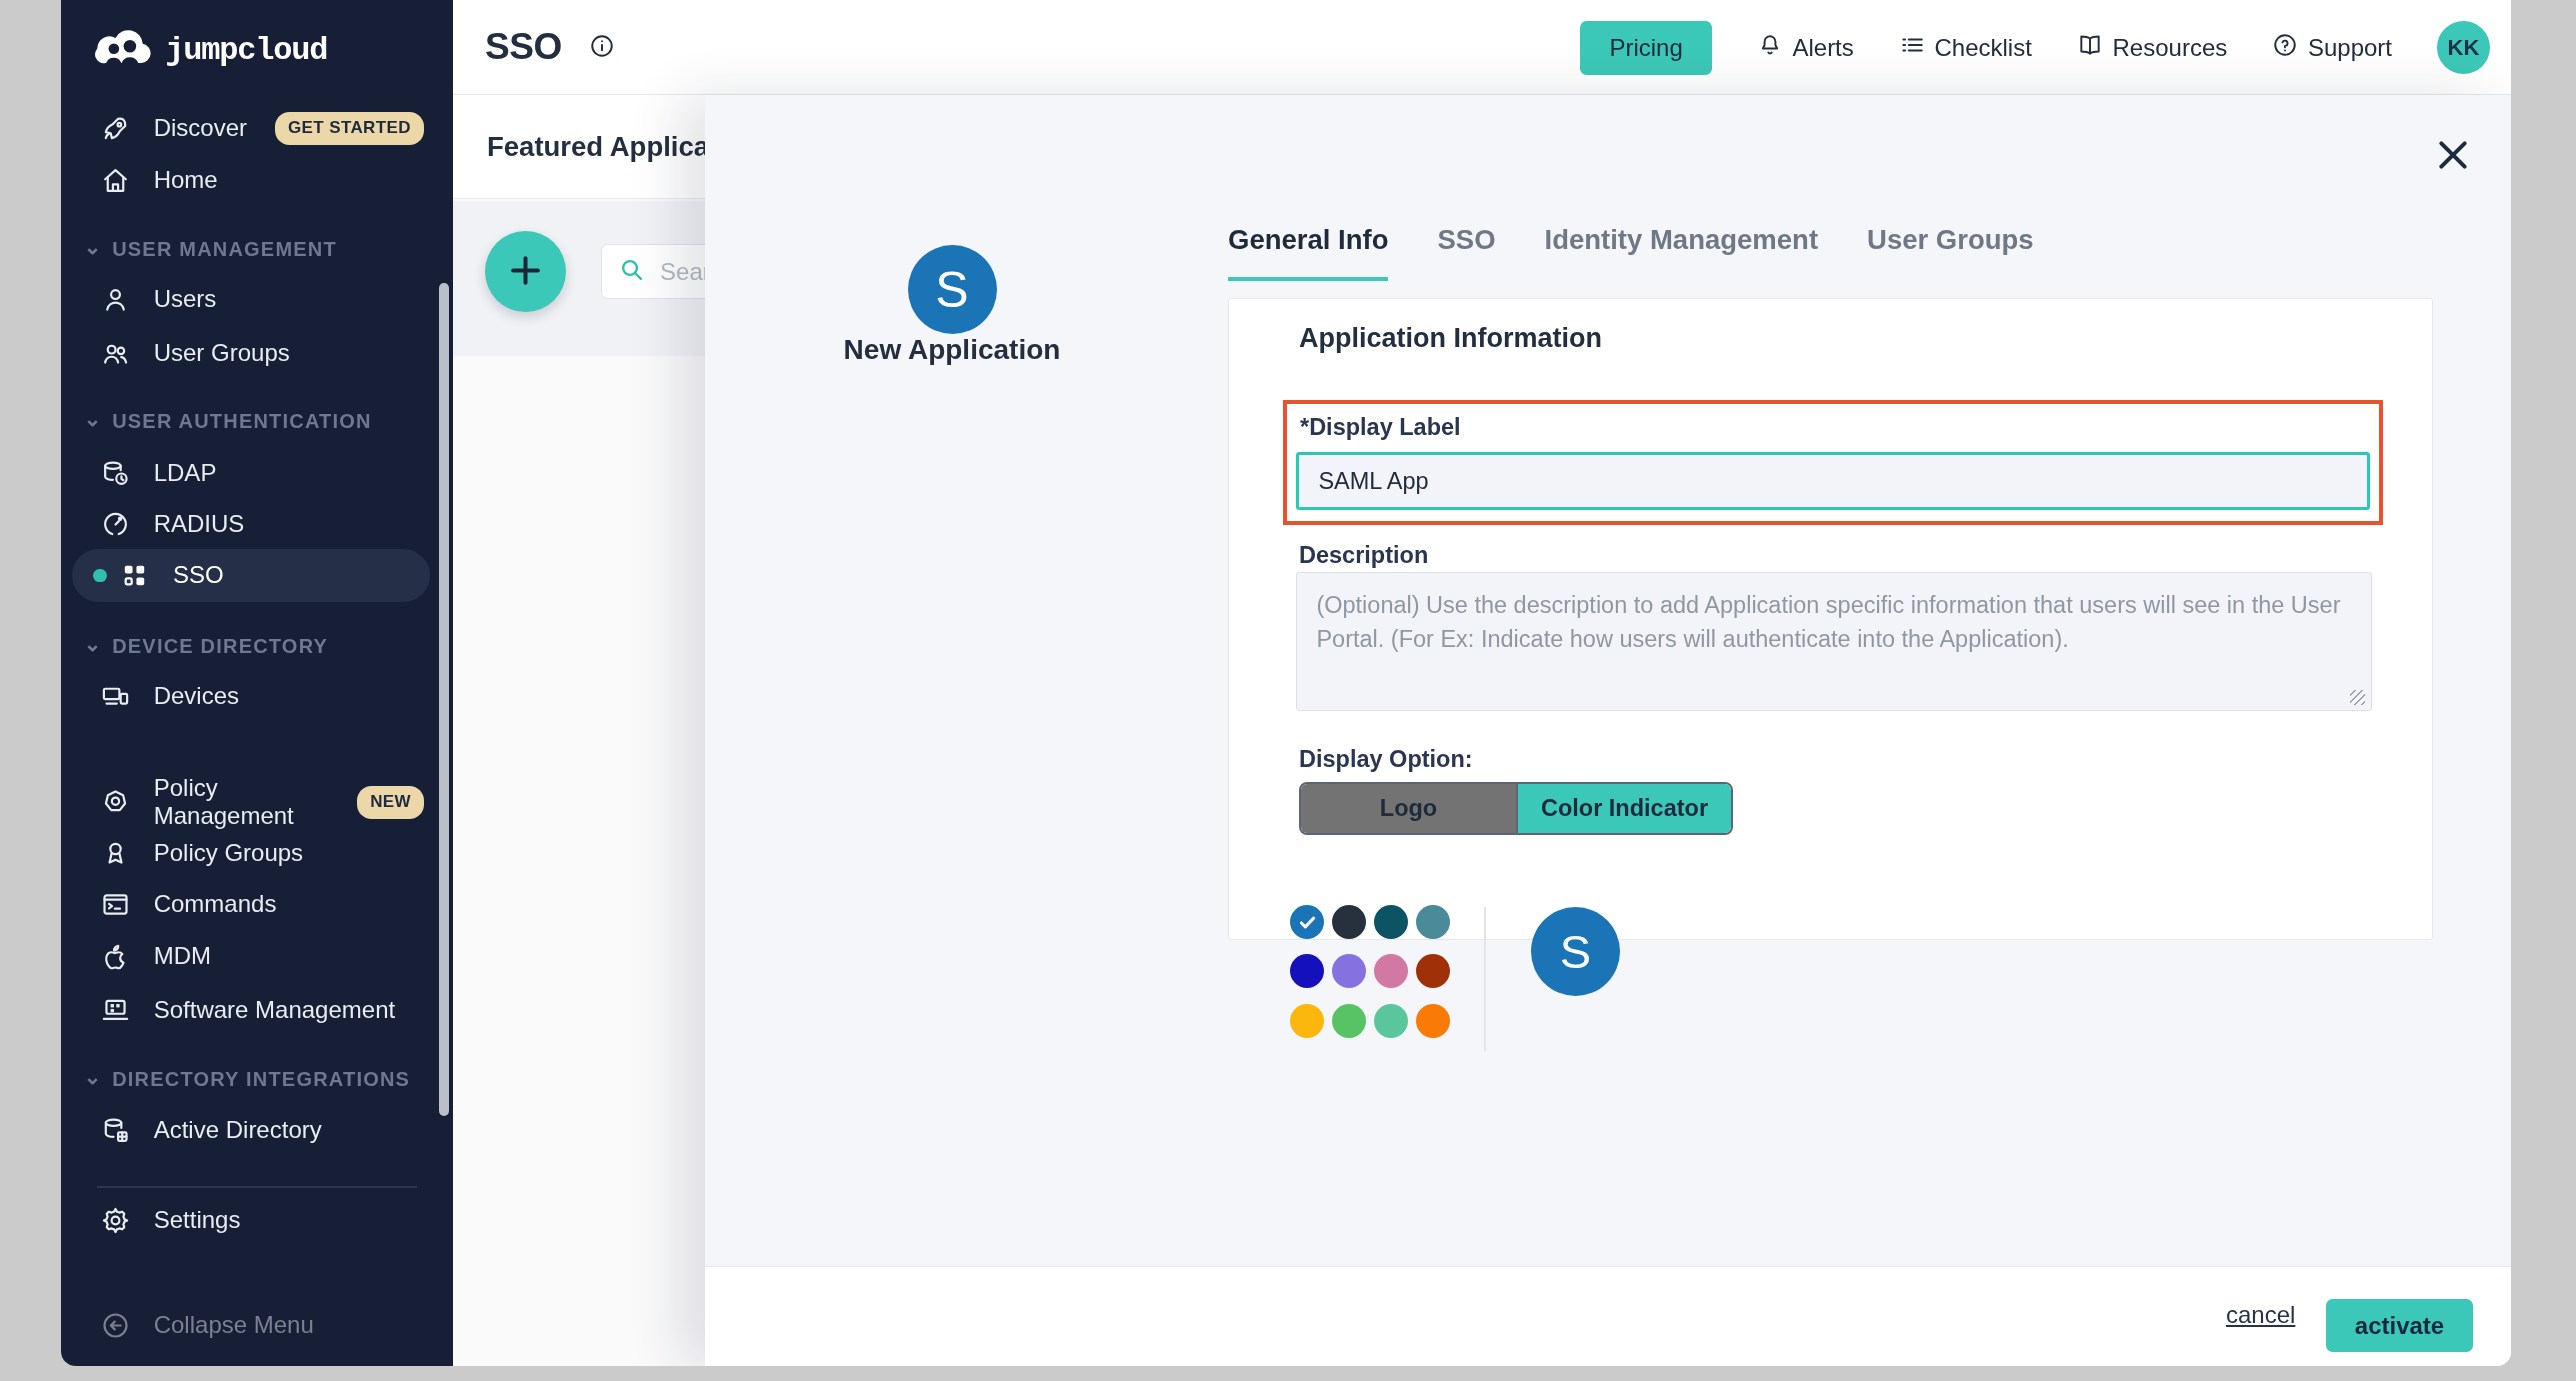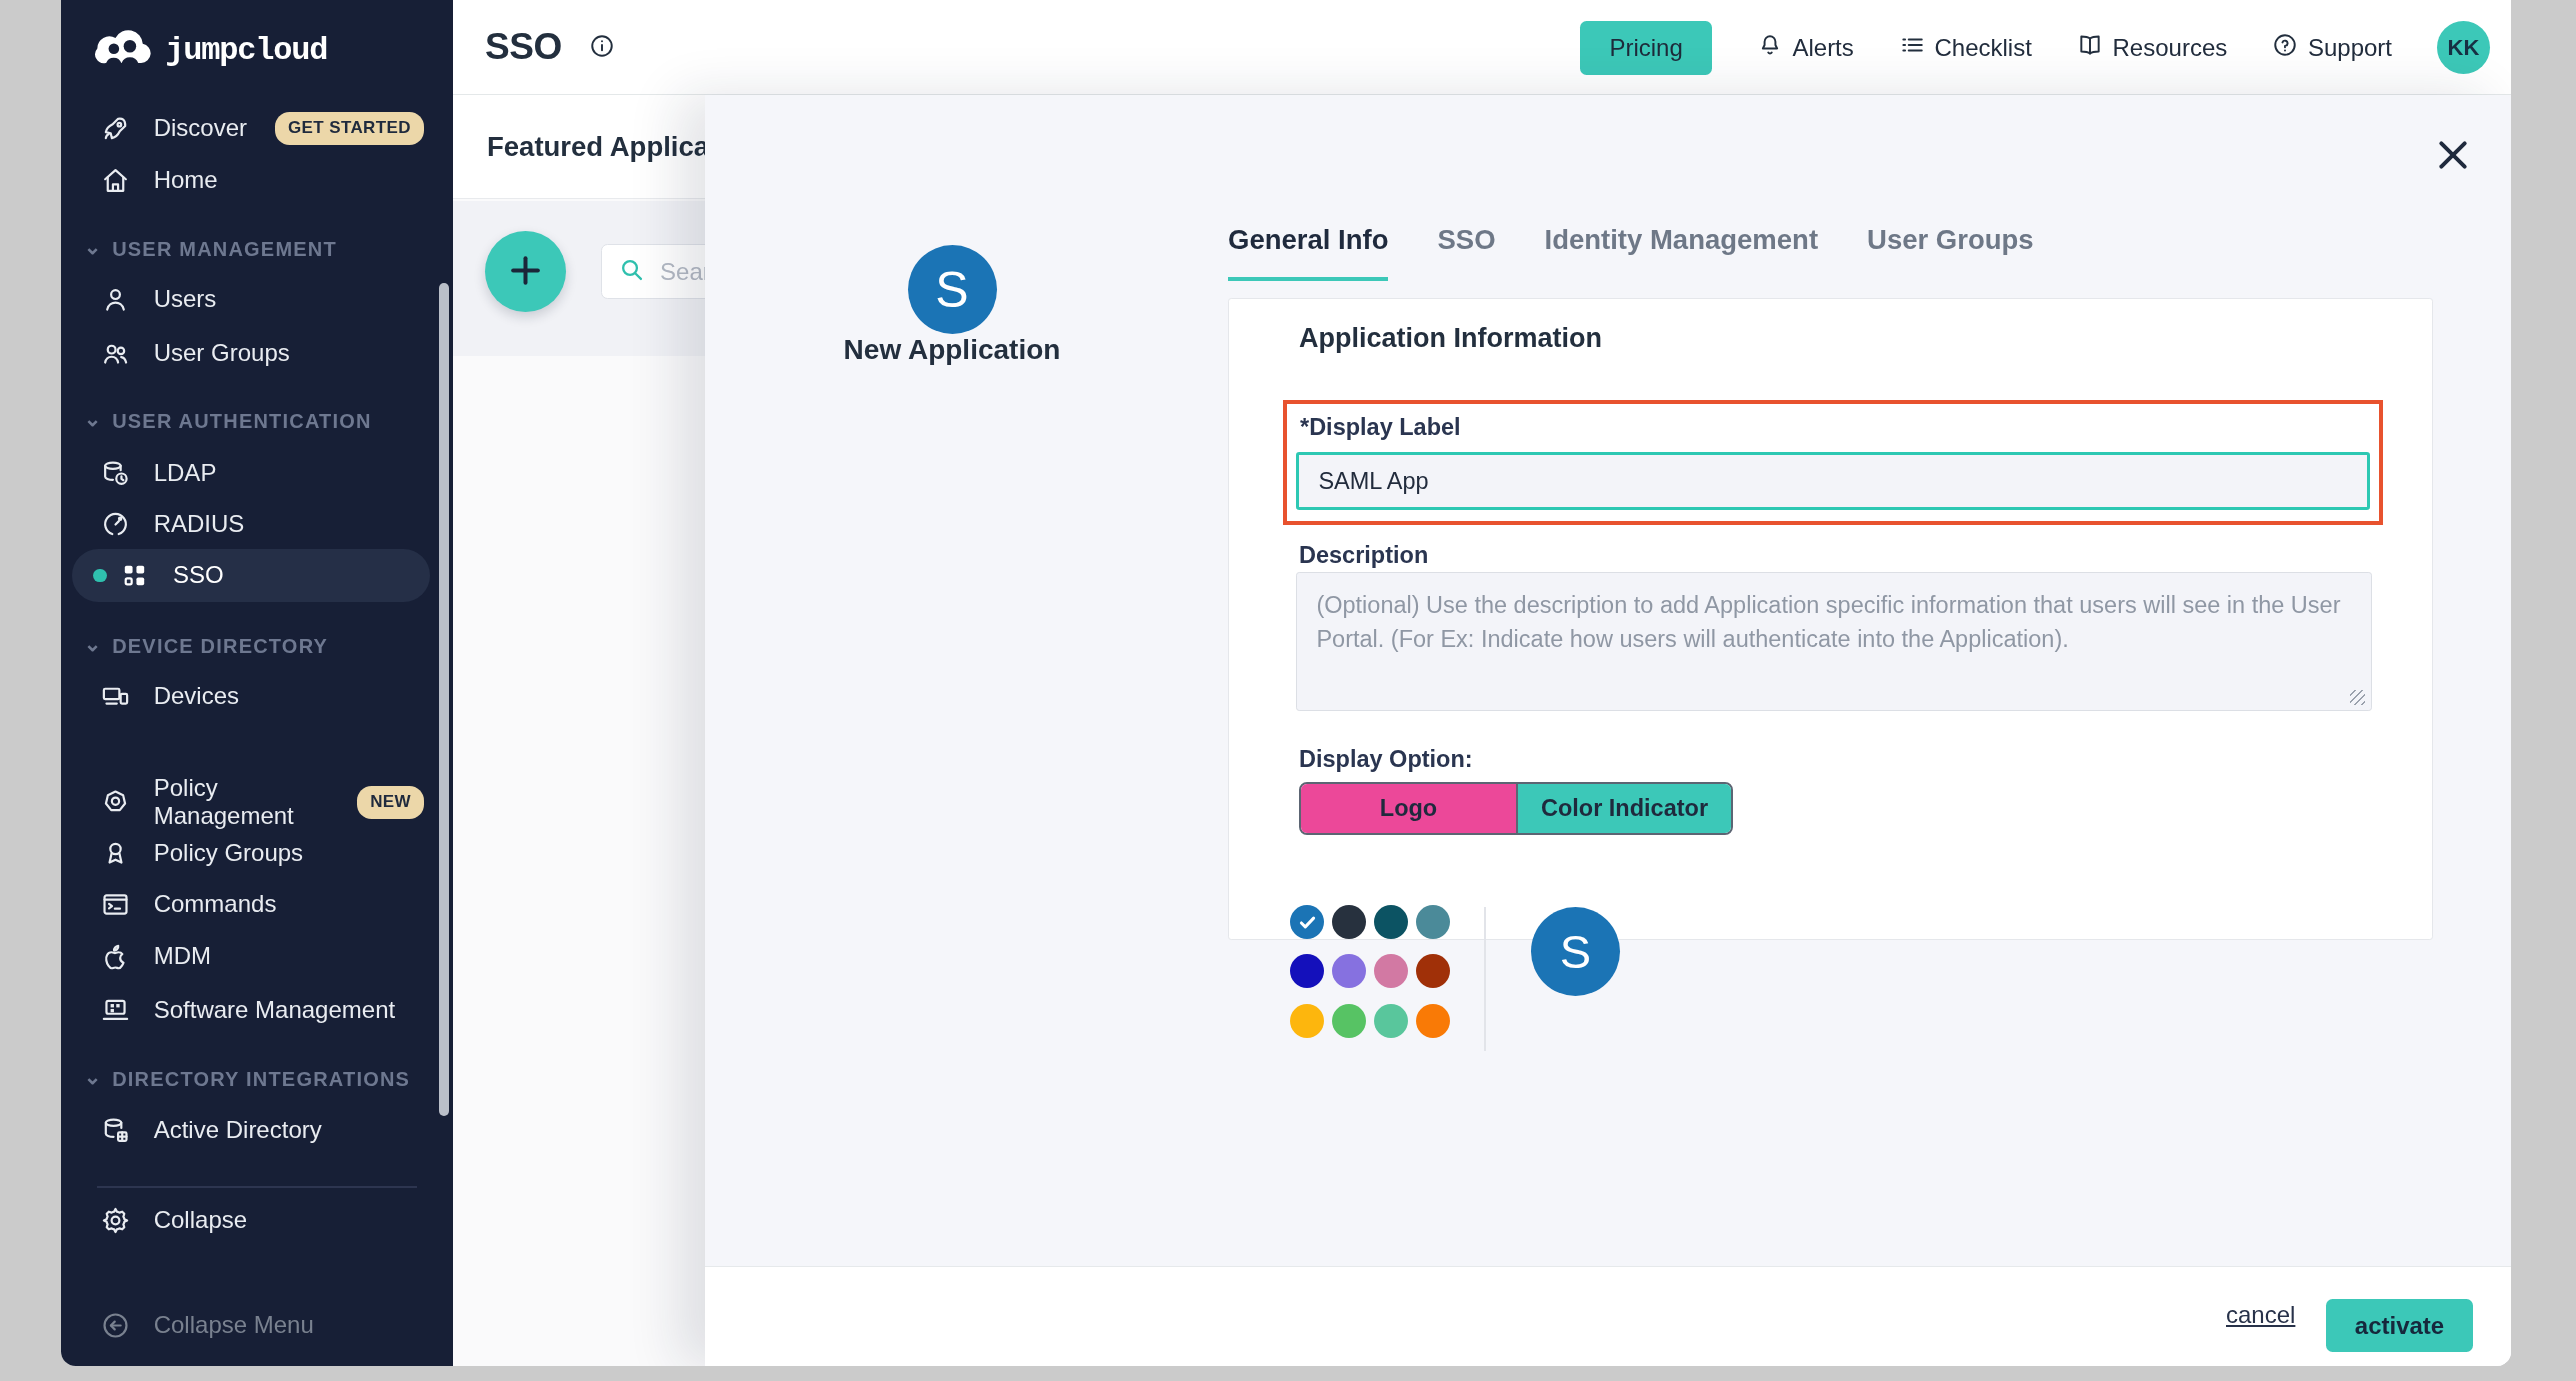--- a/index.html
+++ b/index.html
@@ -90,21 +90,21 @@
     background:#f3f4f9; border:1.6px solid #dcdfe5; border-radius:3.2px; font-size:23.5px; color:#434c5c;
     padding:14.6px 19.4px; resize:none; outline:none; line-height:1.45; font-family:"Liberation Sans", sans-serif; }
   .desc-area::placeholder { color:#8f97a4; }
   .resize-grip { position:absolute; left:1121px; top:391px; width:14.6px; height:14.6px;
     background:repeating-linear-gradient(135deg, transparent 0 3.2px, #9aa1ad 3.2px 4.9px); pointer-events:none; }
 
   .segmented { position:absolute; left:70px; top:483px; width:434px; height:53px;
     border:2.4px solid #5c6573; border-radius:8px; overflow:hidden; display:flex; }
   .seg { flex:none; display:flex; align-items:center; justify-content:center;
     font-size:23.5px; font-weight:bold; color:#1f2a3d; cursor:pointer; }
-  .seg-logo { width:217px; background:#ec4899; border-right:2.4px solid #5c6573; }
+  .seg-logo { width:217px; background:#737373; border-right:2.4px solid #5c6573; }
   .seg-color { flex:1; background:#3cc8b8; }
 
   .palette { position:absolute; left:61px; top:606px; display:grid;
     grid-template-columns:repeat(4,34px); grid-auto-rows:34px; column-gap:8px; row-gap:15.4px; }
   .swatch { width:34px; height:34px; border-radius:50%; cursor:pointer; position:relative; }
   .swatch svg { position:absolute; left:6.5px; top:6.5px; width:21px; height:21px;
     stroke:#fff; stroke-width:3.4; fill:none; stroke-linecap:round; stroke-linejoin:round; }
   .palette-divider { position:absolute; left:255px; top:608px; width:2.4px; height:144px; background:#e2e4e9; }
   .preview-circle { position:absolute; left:302px; top:608px; width:89px; height:89px; border-radius:50%;
     background:#1b74b5; color:#fff; font-size:47px; display:flex; align-items:center; justify-content:center; }
@@ -393,21 +393,21 @@
 
     <div class="side-divider" style="top:1186px"></div>
 
     <div class="nav-item" style="top:1194px">
       <span class="ico">
           <svg viewBox="0 0 24 24">
             <circle cx="12" cy="12" r="3"></circle>
             <path d="M12 3l1 2.1a7 7 0 0 1 2 .8l2.2-.7 1.6 1.6-.7 2.2a7 7 0 0 1 .8 2L21 12l-2.1 1a7 7 0 0 1-.8 2l.7 2.2-1.6 1.6-2.2-.7a7 7 0 0 1-2 .8L12 21l-1-2.1a7 7 0 0 1-2-.8l-2.2.7-1.6-1.6.7-2.2a7 7 0 0 1-.8-2L3 12l2.1-1a7 7 0 0 1 .8-2l-.7-2.2L6.8 5.2 9 5.9a7 7 0 0 1 2-.8z"></path>
           </svg>
         </span>
-      <span>Collapse</span>
+      <span>Settings</span>
     </div>
 
 
     <div class="nav-item nav-muted" style="top:1299px">
       <span class="ico">
           <svg viewBox="0 0 24 24">
             <circle cx="12" cy="12" r="8.5"></circle>
             <path d="M16 12H8.6"></path>
             <path d="M11.4 9l-3 3 3 3"></path>
           </svg>

